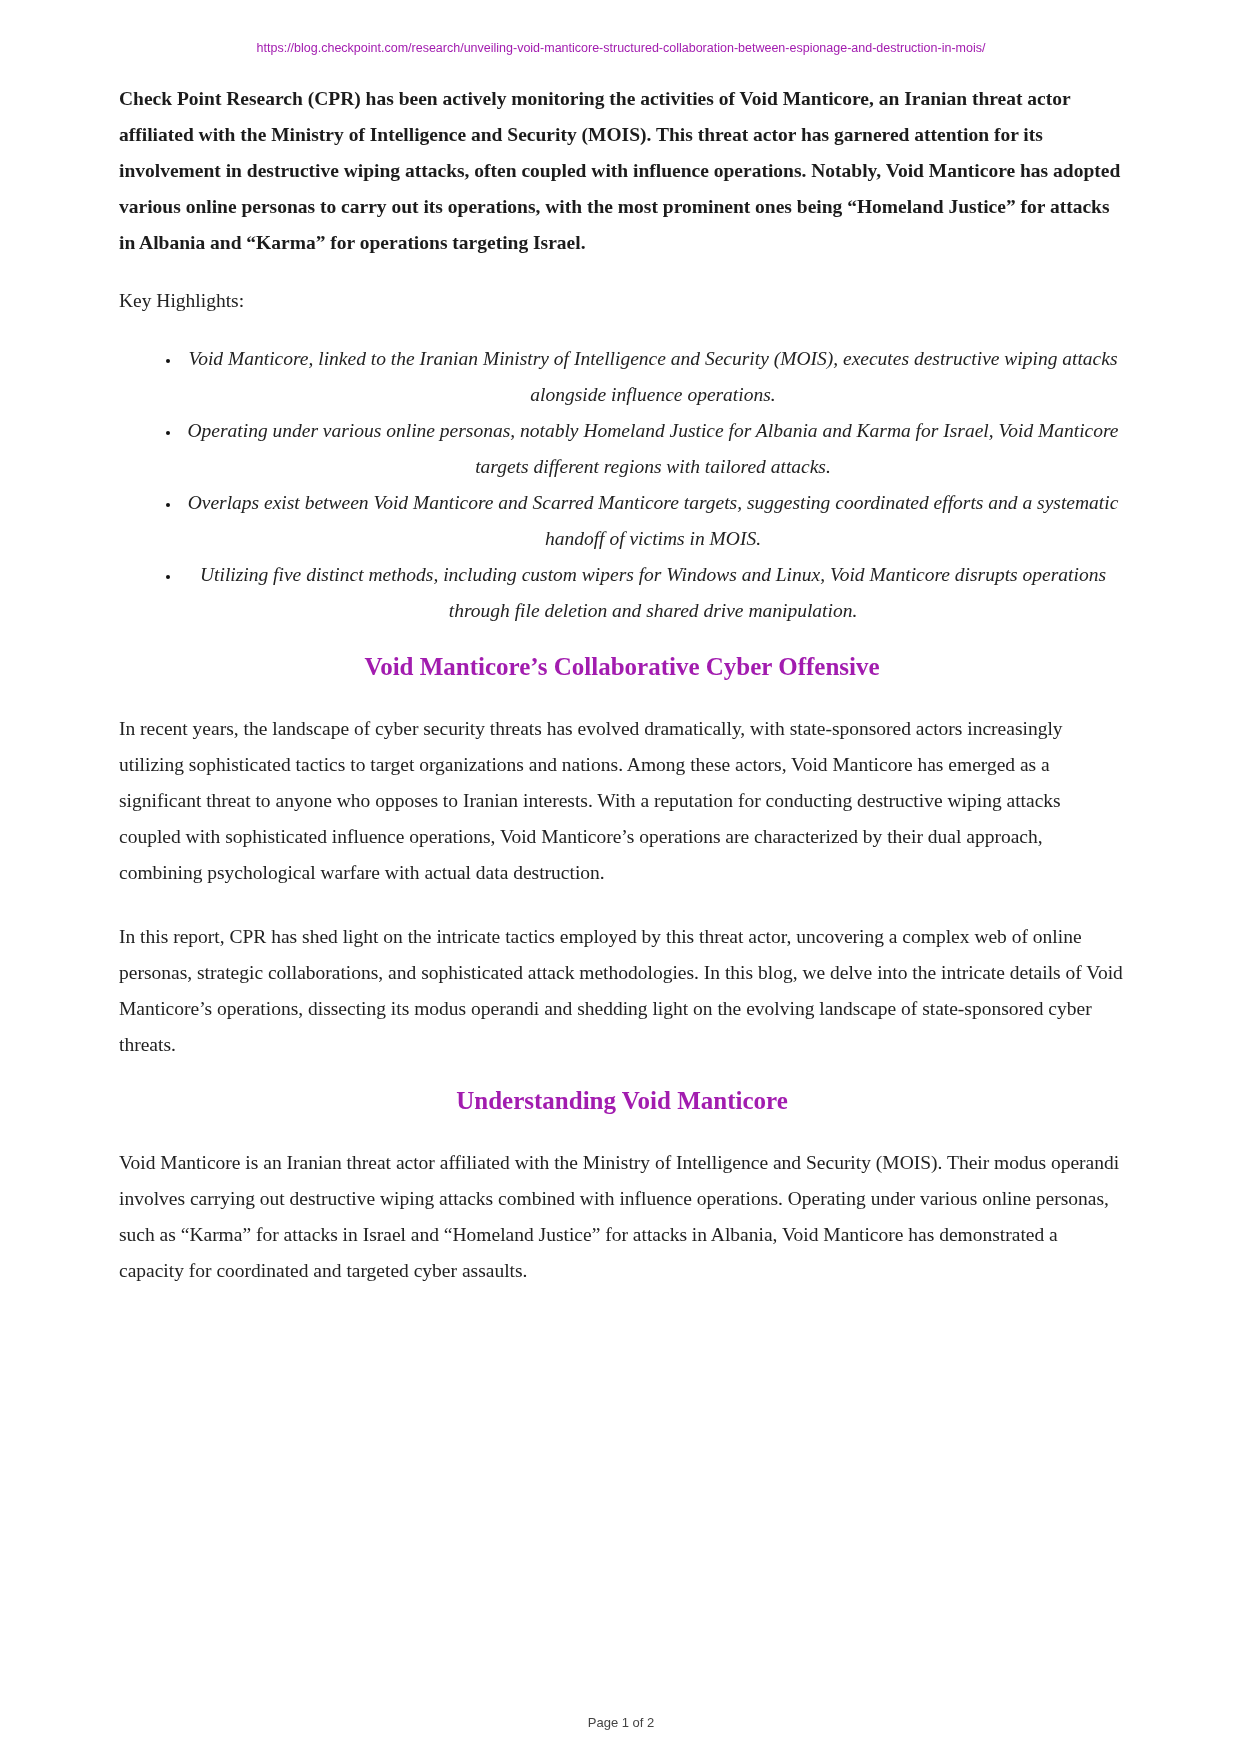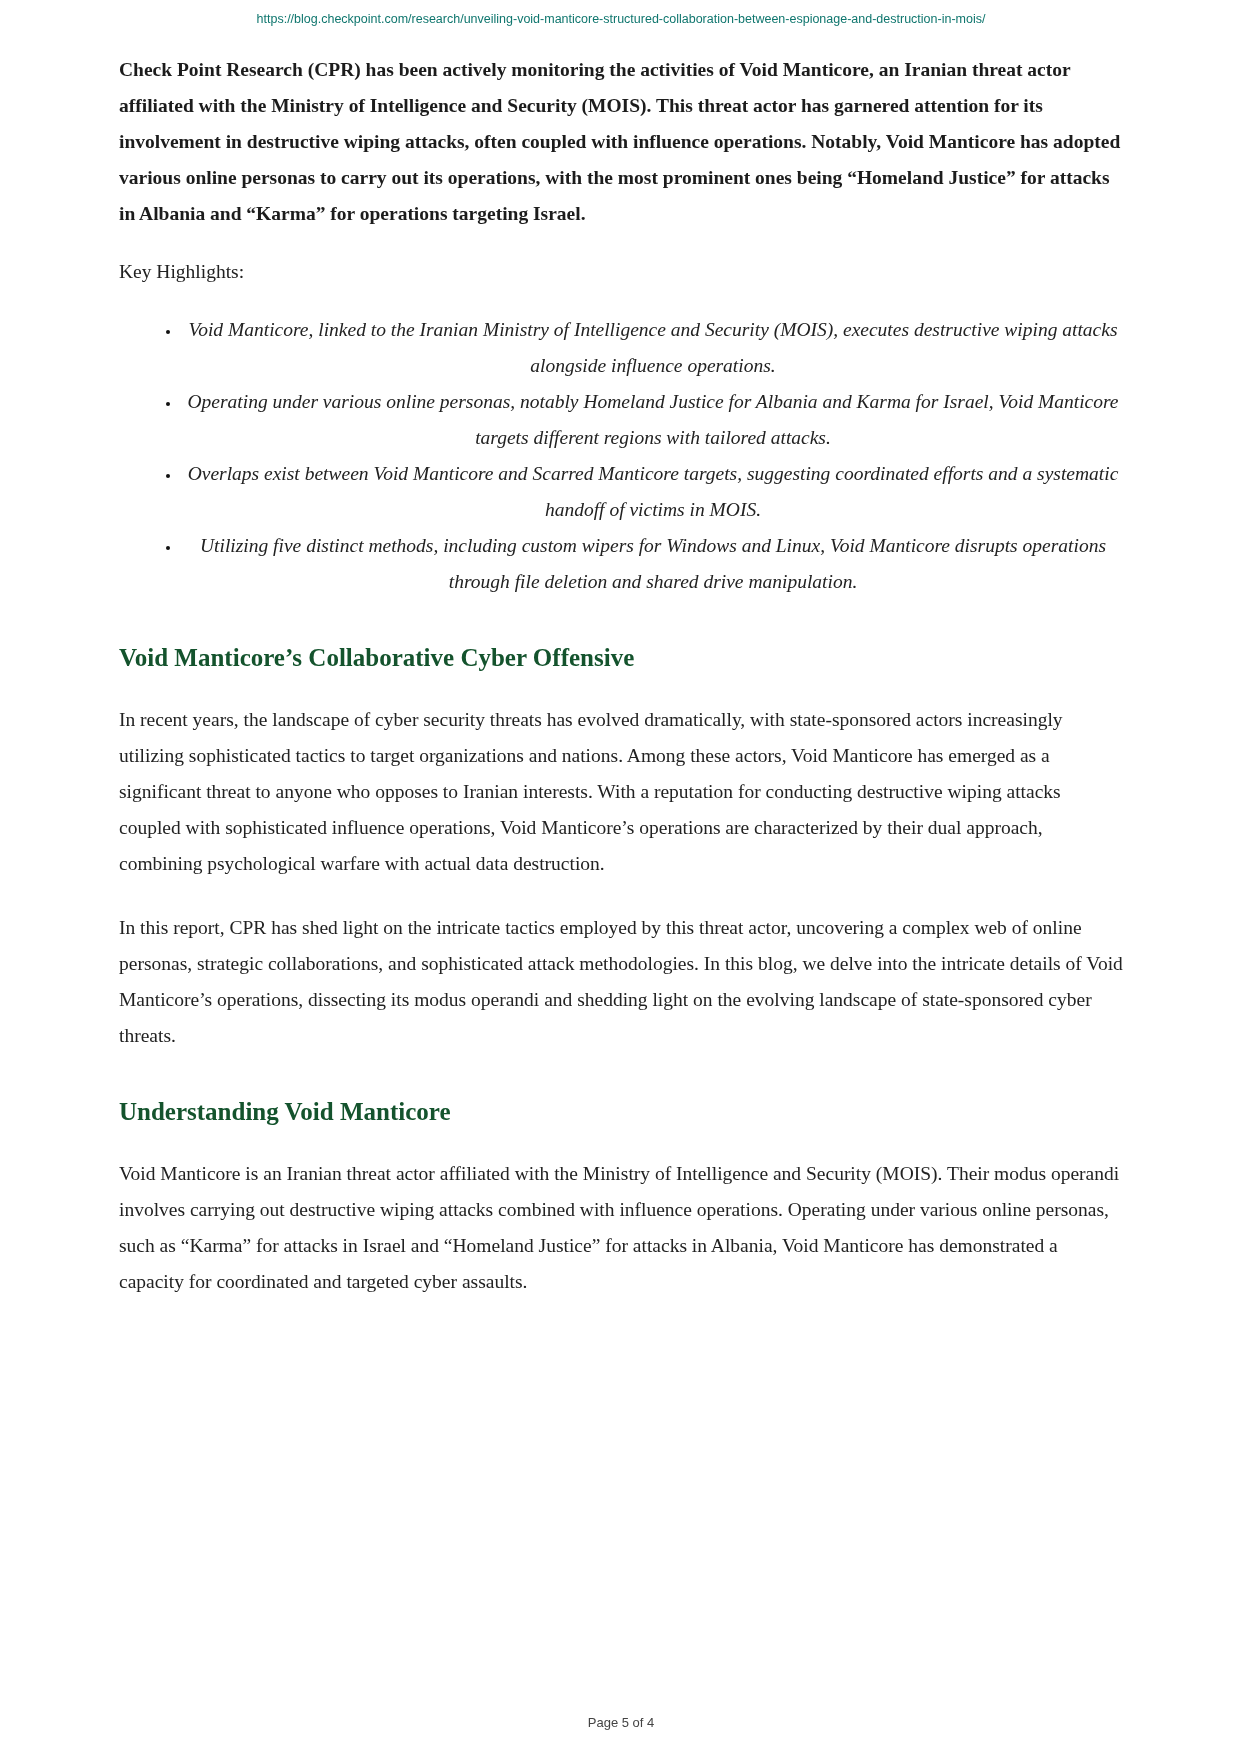--- a/index.html
+++ b/index.html
@@ -9,25 +9,25 @@
   }
   body {
     width: 1242px;
     height: 1756px;
     position: relative;
     font-family: "Liberation Serif", serif;
     color: #222222;
     overflow: hidden;
   }
   .url-bar {
-    padding-top: 12px;
+    padding-top: 41px;
     text-align: center;
     font-family: "Liberation Sans", sans-serif;
     font-size: 12.5px;
-    color: #0f766e;
+    color: #a21caf;
   }
   .content {
     width: 1006px;
     margin-left: 119px;
   }
   .page-title {
     margin: 160px 0 0 0;
     font-size: 33px;
     line-height: 55px;
     font-weight: bold;
@@ -64,25 +64,26 @@
     font-size: 19.5px;
     line-height: 36px;
     color: #222222;
     text-align: center;
   }
   ul.highlights li::marker {
     font-size: 15px;
     color: #111111;
   }
   h2.section-heading {
-    margin: 42px 0 0 0;
+    margin: 22px 0 0 0;
     font-size: 25px;
     line-height: 32px;
     font-weight: bold;
-    color: #14532d;
+    color: #a21caf;
+    text-align: center;
   }
   p.body-para {
     margin: 28px 0 0 0;
     font-size: 19.5px;
     line-height: 36px;
     color: #222222;
   }
   .page-footer {
     position: absolute;
     left: 0;
@@ -120,13 +121,13 @@
   <p class="body-para">In recent years, the landscape of cyber security threats has evolved dramatically, with state-sponsored actors increasingly utilizing sophisticated tactics to target organizations and nations. Among these actors, Void Manticore has emerged as a significant threat to anyone who opposes to Iranian interests. With a reputation for conducting destructive wiping attacks coupled with sophisticated influence operations, Void Manticore’s operations are characterized by their dual approach, combining psychological warfare with actual data destruction.</p>
 
   <p class="body-para">In this report, CPR has shed light on the intricate tactics employed by this threat actor, uncovering a complex web of online personas, strategic collaborations, and sophisticated attack methodologies. In this blog, we delve into the intricate details of Void Manticore’s operations, dissecting its modus operandi and shedding light on the evolving landscape of state-sponsored cyber threats.</p>
 
   <h2 class="section-heading">Understanding Void Manticore</h2>
 
   <p class="body-para">Void Manticore is an Iranian threat actor affiliated with the Ministry of Intelligence and Security (MOIS). Their modus operandi involves carrying out destructive wiping attacks combined with influence operations. Operating under various online personas, such as “Karma” for attacks in Israel and “Homeland Justice” for attacks in Albania, Void Manticore has demonstrated a capacity for coordinated and targeted cyber assaults.</p>
 
 </div>
 
-<div class="page-footer">Page 5 of 4</div>
+<div class="page-footer">Page 1 of 2</div>
 
 </body></html>

